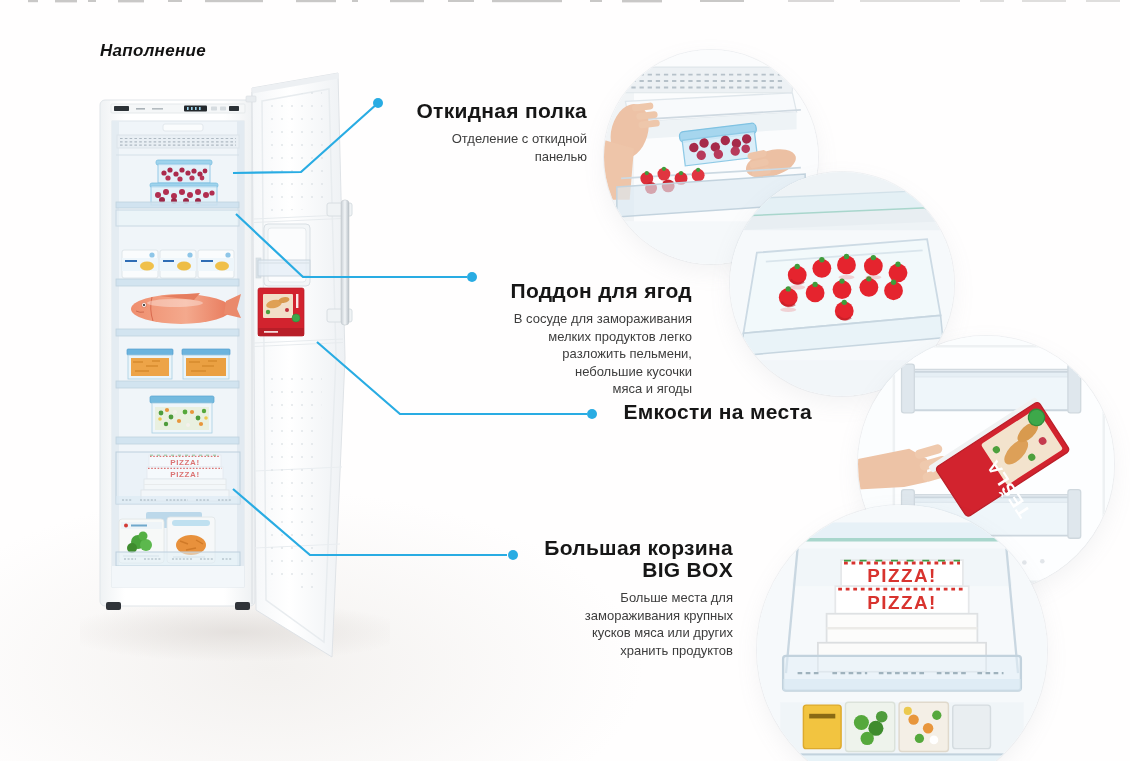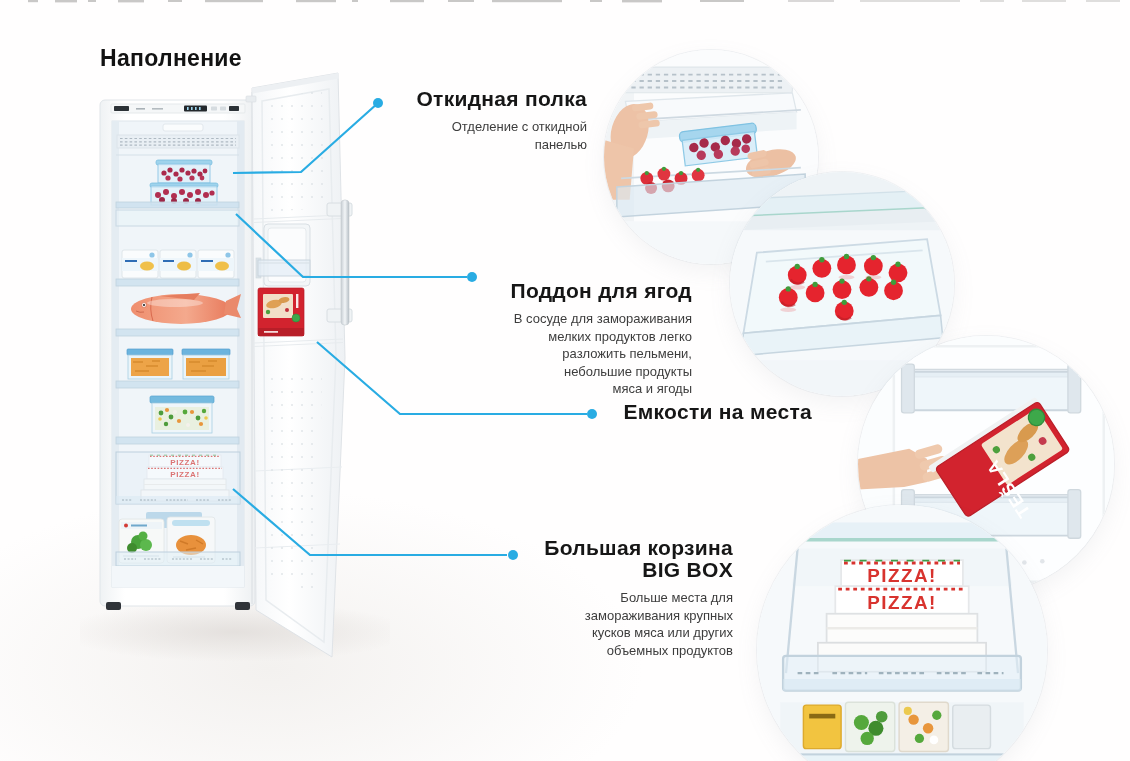--- a/index.html
+++ b/index.html
@@ -1,26 +1,26 @@
 <!DOCTYPE html>
 <html><head>
 <meta charset="utf-8">
 <style>
   html,body{margin:0;padding:0;background:#ffffff;}
   #stage{position:relative;width:1130px;height:761px;overflow:hidden;background:#fffefe;
          font-family:"Liberation Sans", sans-serif;}
   #bg-wash{position:absolute;left:0;top:0;width:1130px;height:761px;
            background:radial-gradient(ellipse 620px 300px at 24% 88%, #f3f1ef 0%, rgba(255,255,255,0) 60%);}
-  #page-title{position:absolute;left:100px;top:30px;font-size:23px;font-weight:700;
-              color:#121212;letter-spacing:.3px;}
+  #page-title{position:absolute;left:100px;top:30px;font-size:17px;font-weight:700;
+              color:#121212;letter-spacing:.3px;font-style:italic;}
   .callout{position:absolute;text-align:right;width:300px;}
   .callout-title{font-size:21px;line-height:22px;font-weight:700;color:#161616;
                  letter-spacing:.3px;white-space:pre-line;}
   .callout-desc{margin-top:8px;font-size:13px;line-height:17.5px;color:#3d3d3d;white-space:pre-line;}
-  #callout-1{right:543px;top:88px;}
+  #callout-1{right:543px;top:100px;}
   #callout-2{right:438px;top:280px;}
   #callout-3{right:318px;top:401px;}
   #callout-4{right:397px;top:537px;}
   #freezer-svg{position:absolute;left:80px;top:58px;}
   #lines-svg{position:absolute;left:0;top:0;pointer-events:none;}
   #top-remnant{position:absolute;left:0;top:0;}
   .circle{position:absolute;border-radius:50%;overflow:hidden;background:#fff;
           box-shadow:0 0 0 1px rgba(205,212,218,.28), 0 8px 22px rgba(140,150,160,.10);}
   #photo-1{left:604px;top:50px;width:214px;height:214px;z-index:11;}
   #photo-2{left:730px;top:172px;width:224px;height:224px;z-index:12;}
@@ -348,33 +348,33 @@
   <div class="callout co" id="callout-1">
     <div class="callout-title">Откидная полка</div>
     <div class="callout-desc">Отделение с откидной
 панелью</div>
   </div>
   <div class="callout co" id="callout-2">
     <div class="callout-title">Поддон для ягод</div>
     <div class="callout-desc">В сосуде для замораживания
 мелких продуктов легко
 разложить пельмени,
-небольшие продукты
+небольшие кусочки
 мяса и ягоды</div>
   </div>
   <div class="callout co" id="callout-3">
     <div class="callout-title">Емкости на места</div>
   </div>
   <div class="callout co" id="callout-4">
     <div class="callout-title">Большая корзина
 BIG BOX</div>
     <div class="callout-desc">Больше места для
 замораживания крупных
 кусков мяса или других
-объемных продуктов</div>
+хранить продуктов</div>
   </div>
 
   <div class="circle" id="photo-1">
     <svg viewBox="0 0 100 100">
       <rect width="100" height="100" fill="#fbfcfd"></rect>
       <rect x="0" y="0" width="14" height="100" fill="#f1f4f6"></rect>
       <rect x="6" y="8" width="82" height="12" rx="1" fill="#edf1f4" stroke="#e0e6ea" stroke-width=".5"></rect>
       <path d="M9,11.5 H85 M9,14.5 H85 M9,17.5 H85" stroke="#b6c1c9" stroke-width=".9" stroke-dasharray="2,1.8" fill="none"></path>
       <polygon points="10,24 88,20 90,29 12,34" fill="#f8fafc" stroke="#dfe6eb" stroke-width=".6"></polygon>
       <line x1="8" y1="33" x2="92" y2="28" stroke="#cfd9e1" stroke-width=".8"></line>

